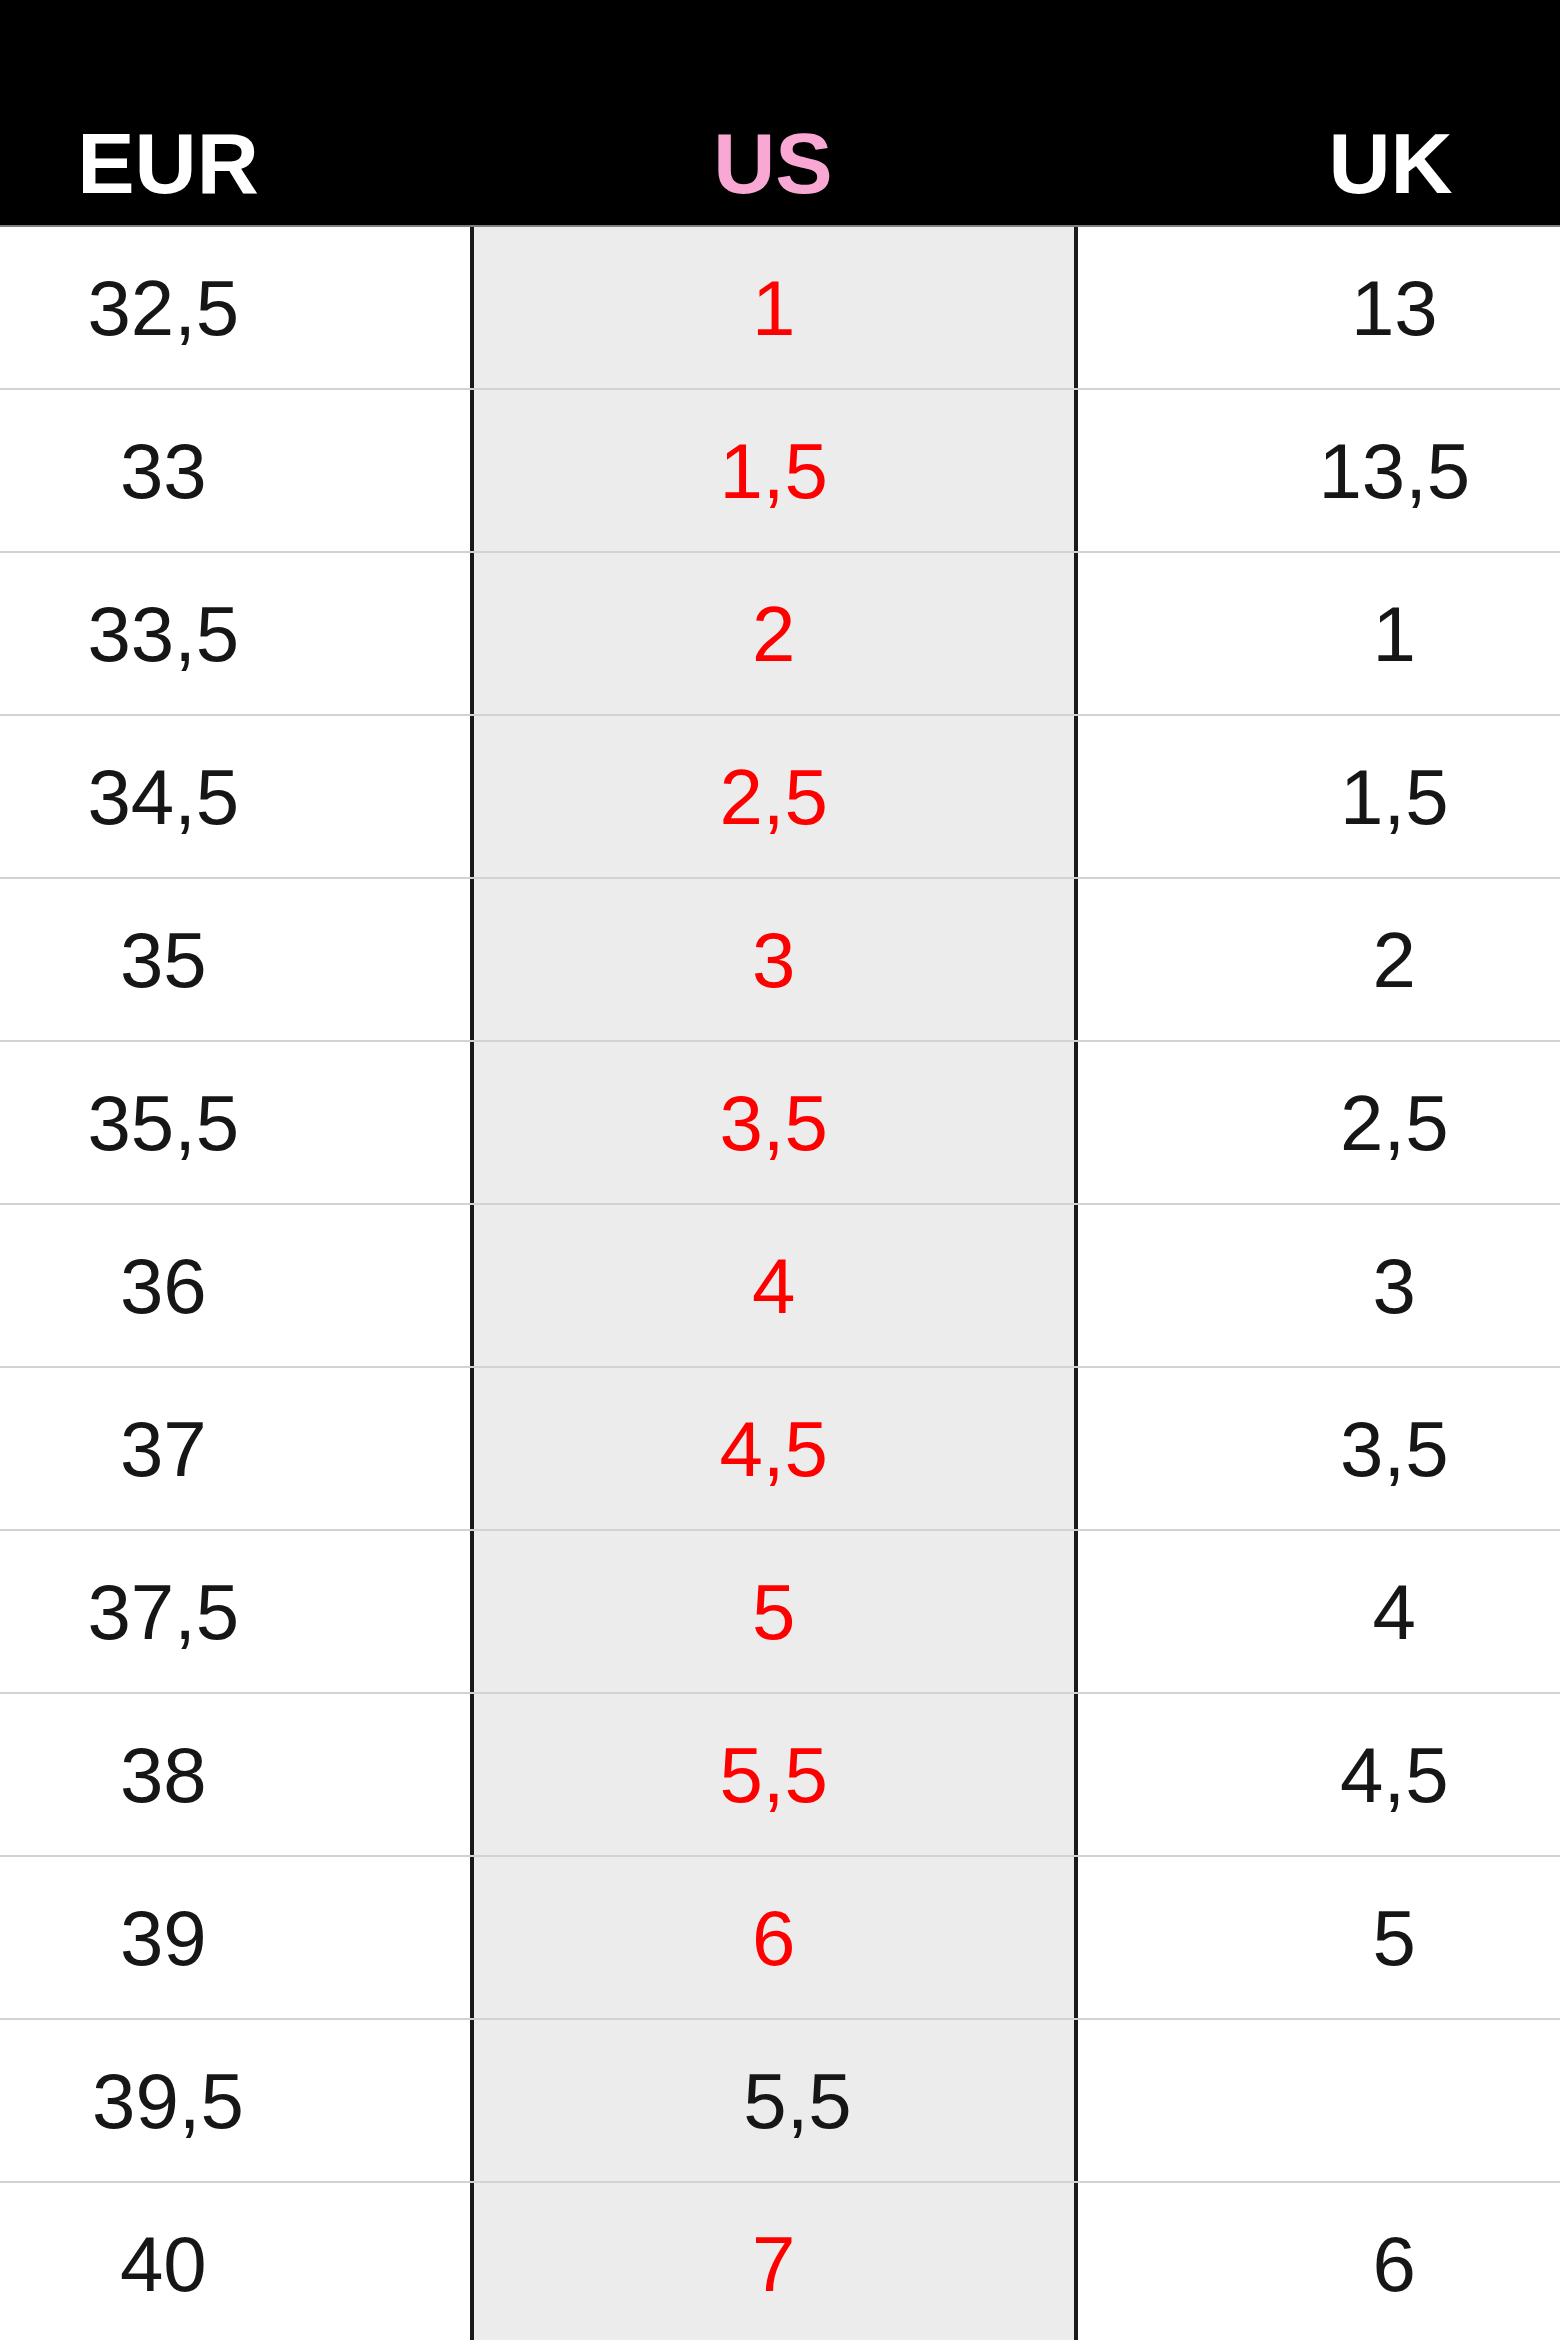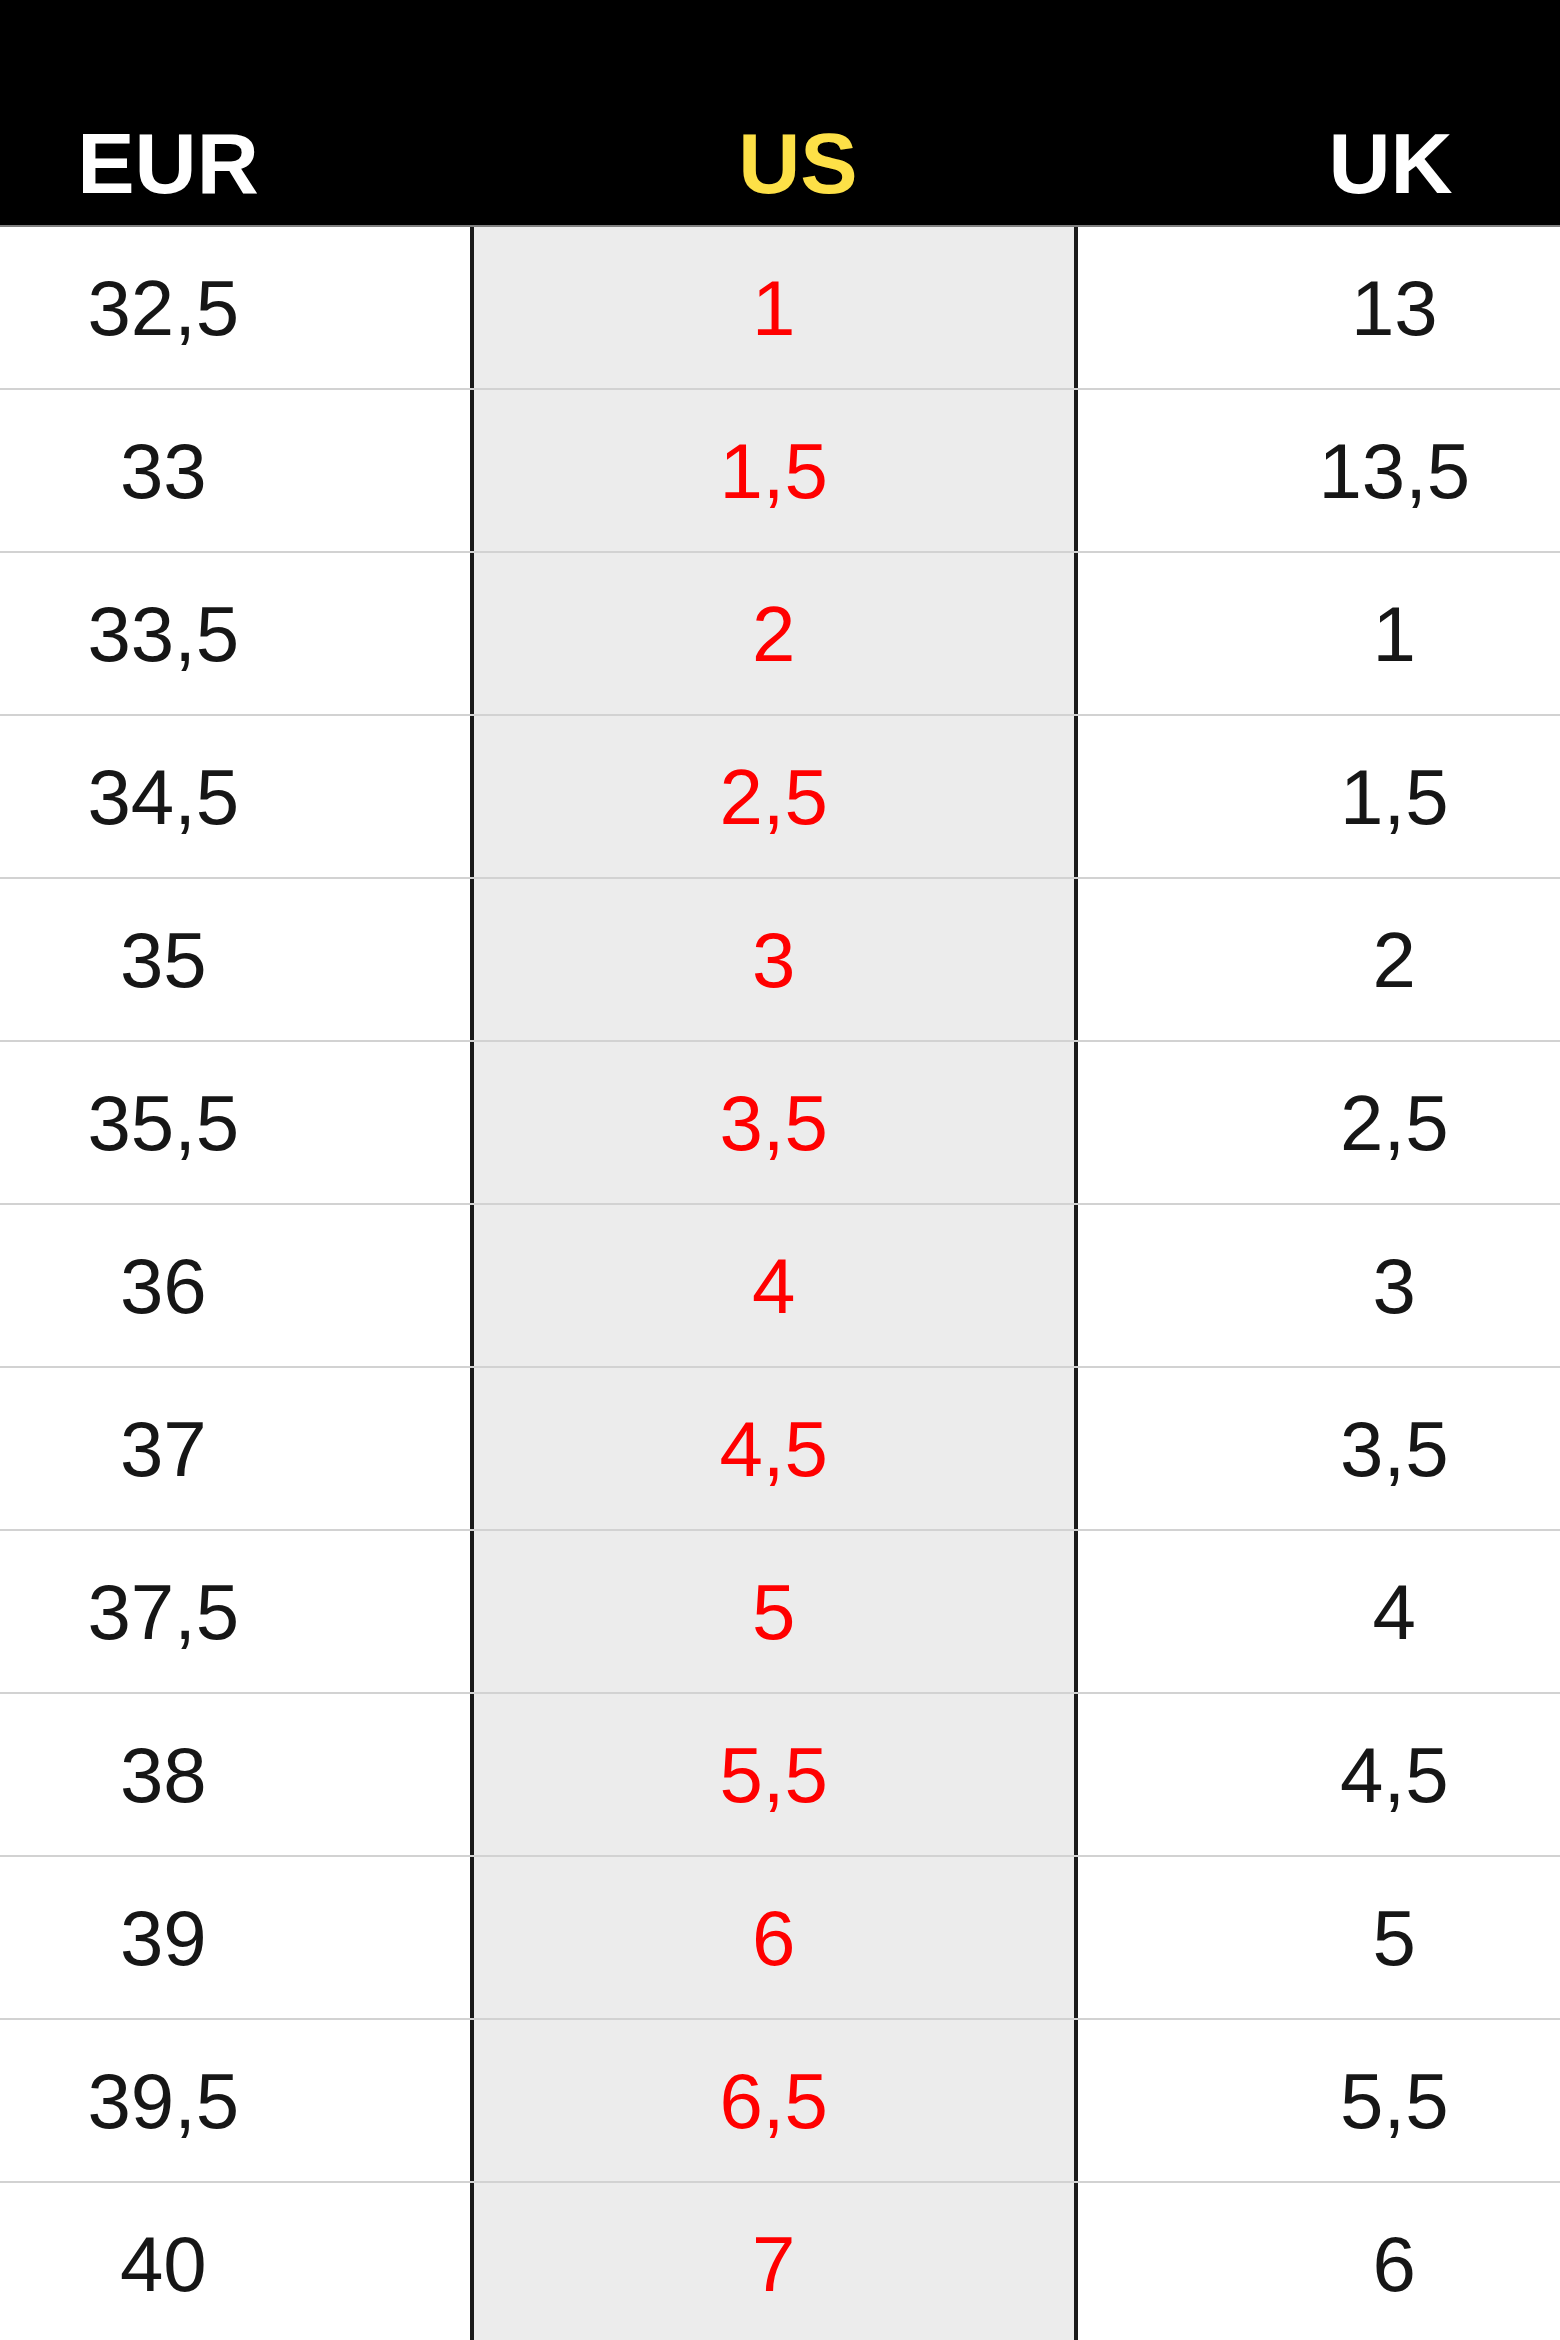--- a/index.html
+++ b/index.html
@@ -41,24 +41,24 @@
     white-space: nowrap;
   }
   .hcell-eur {
     left: 0;
     width: 470px;
     text-align: center;
     color: #ffffff;
     transform: translateX(-67px);
   }
   .hcell-us {
-    left: 494px;
+    left: 469px;
     width: 608px;
     text-align: center;
-    color: #fde047;
+    color: #f9a8d4;
   }
   .hcell-uk {
     left: 1078px;
     width: 483px;
     text-align: center;
     color: #ffffff;
     transform: translateX(71px);
   }
 
   
@@ -189,21 +189,20 @@
           <div class="cell cell-us">5,5</div>
           <div class="cell cell-uk">4,5</div>
         </div>
         <div class="data-row">
           <div class="cell cell-eur">39</div>
           <div class="cell cell-us">6</div>
           <div class="cell cell-uk">5</div>
         </div>
         <div class="data-row">
           <div class="cell cell-eur">39,5</div>
-          <div class="cell cell-us">6,5</div>
           <div class="cell cell-uk">5,5</div>
         </div>
         <div class="data-row">
           <div class="cell cell-eur">40</div>
           <div class="cell cell-us">7</div>
           <div class="cell cell-uk">6</div>
         </div>
       </div>
   </div>
 

